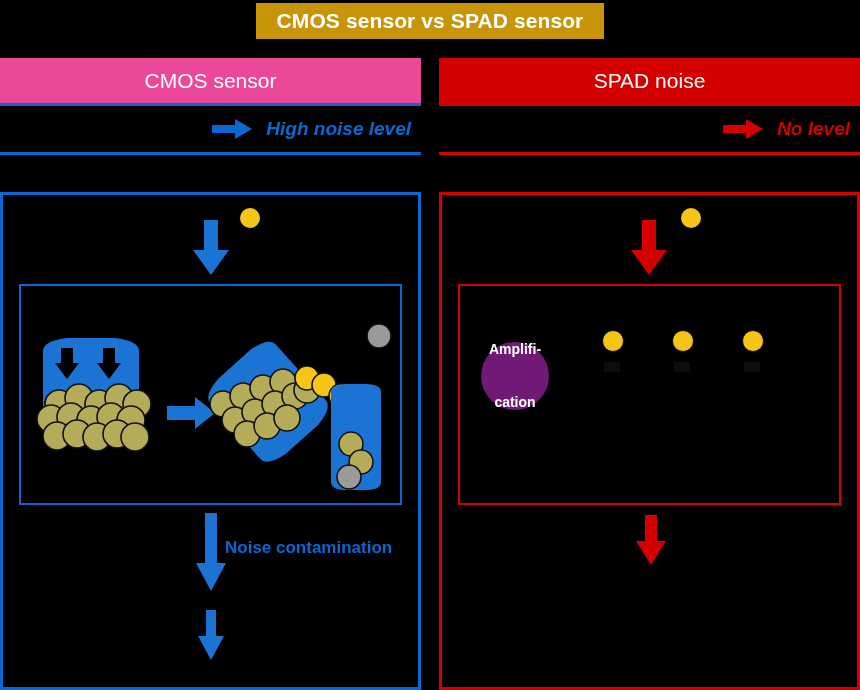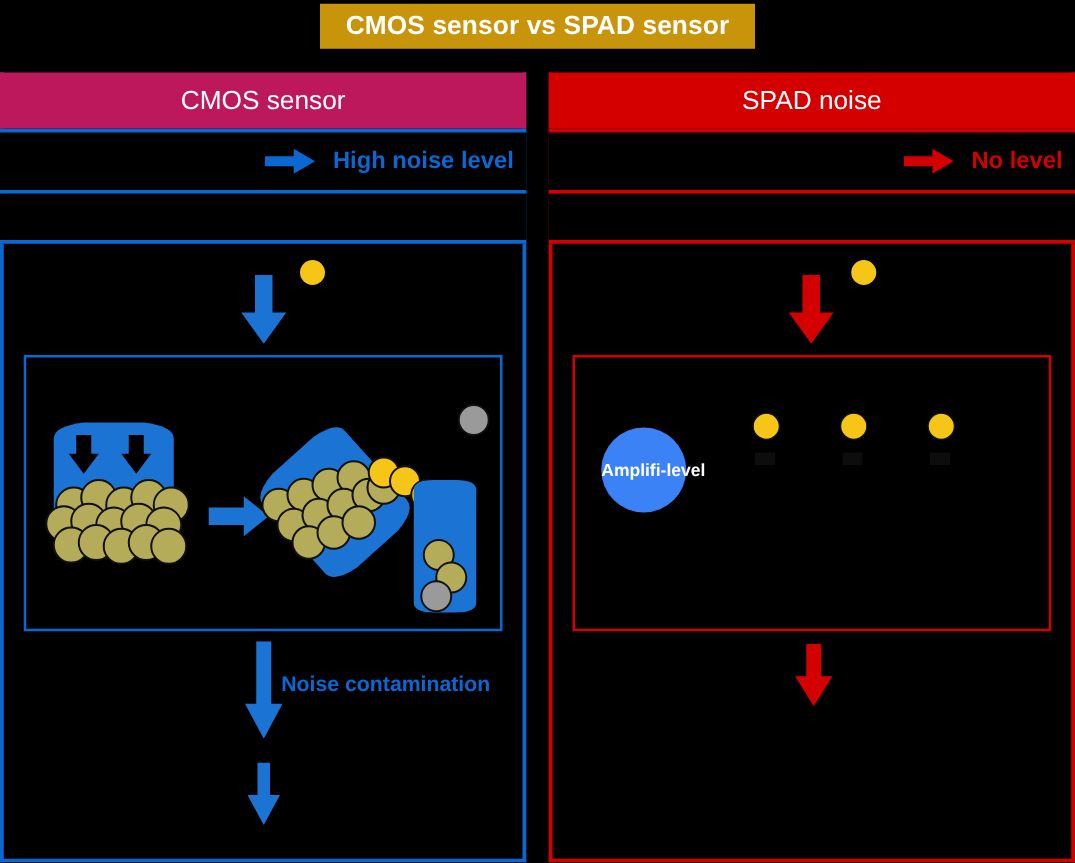--- a/index.html
+++ b/index.html
@@ -56,21 +56,21 @@
     position: absolute;
     left: -3px;
     top: 0px;
     width: 421px;
     height: 45px;
     box-sizing: border-box;
     display: flex;
     align-items: center;
     justify-content: center;
   }
-  .panel.left  .panel-header { background: #be185d; }
+  .panel.left  .panel-header { background: #ec4899; }
   .panel.right .panel-header { background: #d40000; }
   .panel-header .hdr-text {
     color: #ffffff;
     font-size: 21px;
     font-weight: normal;
     white-space: nowrap;
   }
 
   
   .band {
@@ -88,20 +88,21 @@
   .panel.right .band.blank-band { border-top: none; }
 
   .noise-row {
     position: absolute;
     right: 10px;
     top: 50%;
     transform: translateY(-50%);
     display: flex;
     align-items: flex-start;
     gap: 14px;
+    font-style: italic;
   }
   .noise-label {
     font-size: 19px;
     font-weight: bold;
     white-space: nowrap;
   }
   .panel.left  .noise-label { color: #0a68d2; }
   .panel.right .noise-label { color: #d40000; }
 
   
@@ -153,23 +154,23 @@
     white-space: nowrap;
   }
   .caption.blue { color: #0a68d2; }
   .caption.red  { color: #d40000; }
 
   .amp-circle {
     position: absolute;
     width: 68px;
     height: 68px;
     border-radius: 50%;
-    background: #3b82f6;
+    background: #701a75;
     display: flex;
-    flex-direction: row;
+    flex-direction: column;
     align-items: center;
     justify-content: space-between;
     line-height: 1.05;
   }
   .amp-circle span {
     color: #ffffff;
     font-size: 14px;
     font-weight: bold;
   }
 
@@ -309,21 +310,21 @@
 
       <div class="photon-top" style="left:242px; top:13px;"></div>
       <svg class="down-arrow-top" style="left:192px; top:25px;" width="36" height="55" viewBox="0 0 36 55">
         <path d="M11 0 H25 V30 H36 L18 55 L0 30 H11 Z" fill="#d40000"></path>
       </svg>
 
       <div class="inner-box" style="left:19px; top:89px; width:383px; height:221px;">
 
         <div class="amp-circle" style="left:21px; top:56px;">
           <span>Amplifi-</span>
-          <span>level</span>
+          <span>cation</span>
         </div>
 
         <div class="ball yellow" style="left:142px; top:44px; width:20px; height:20px;"></div>
         <div class="ball yellow" style="left:212px; top:44px; width:20px; height:20px;"></div>
         <div class="ball yellow" style="left:282px; top:44px; width:20px; height:20px;"></div>
 
         <div class="pulse-mark" style="left:144px; top:76px;"></div>
         <div class="pulse-mark" style="left:214px; top:76px;"></div>
         <div class="pulse-mark" style="left:284px; top:76px;"></div>
 

